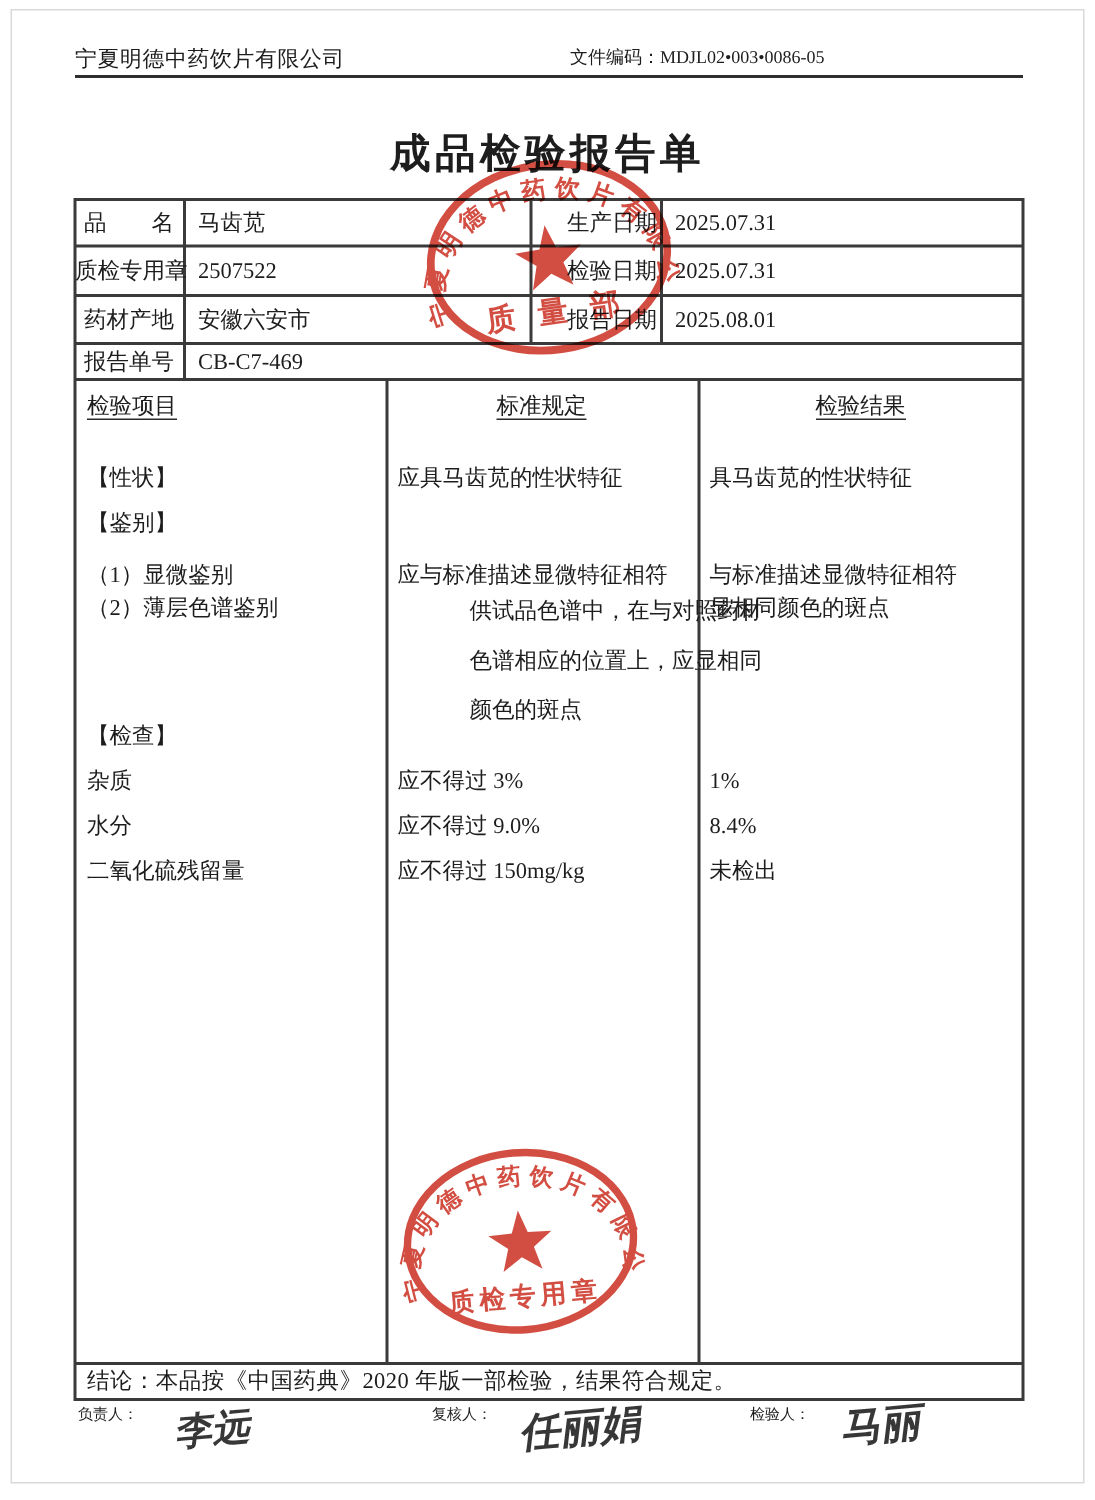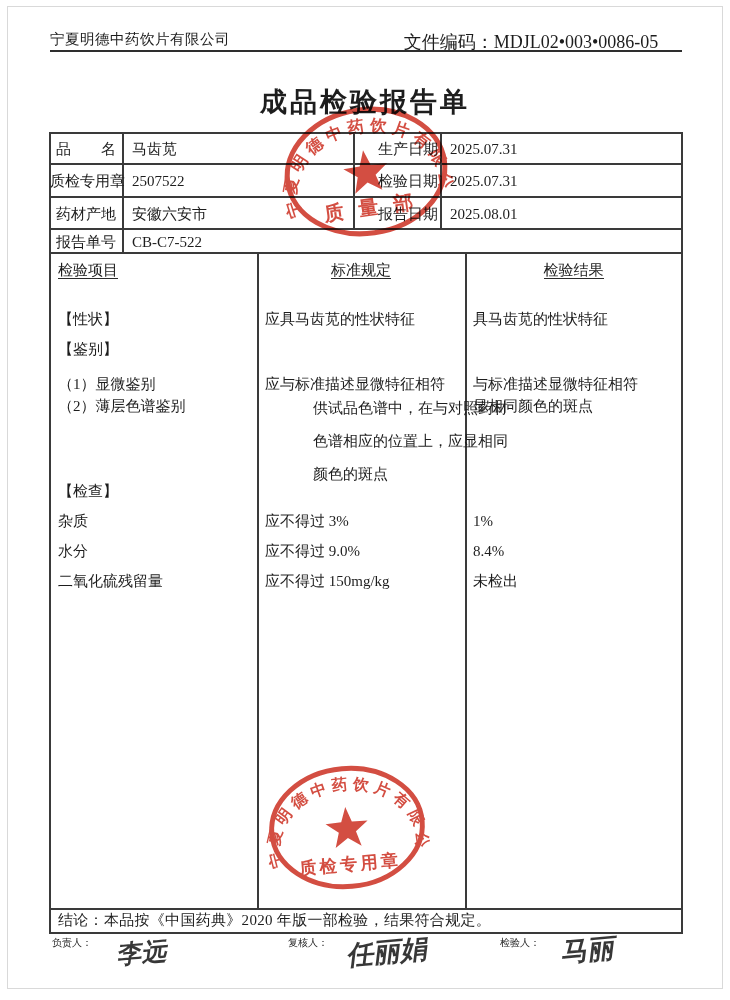--- a/index.html
+++ b/index.html
@@ -2,21 +2,21 @@
 <html><head>
 <meta charset="utf-8">
 <style>
   html,body{margin:0;padding:0;background:#e9e9e9;}
   .page{position:relative;width:730px;height:1000px;background:#ffffff;overflow:hidden;
         font-family:"Liberation Serif","DejaVu Serif",serif;color:#1d1d1d;}
   .abs{position:absolute;}
   .scan-frame{left:7px;top:6px;width:714px;height:981px;border:1px solid #d9d9d9;}
   
   .company{left:50px;top:30px;font-size:14.5px;letter-spacing:.5px;}
-  .doccode{left:380px;top:30px;width:302px;text-align:center;font-size:18px;}
+  .doccode{left:380px;top:30px;width:302px;text-align:left;font-size:12px;}
   .header-rule{left:50px;top:50px;width:632px;height:2px;background:#2e2e2e;}
   .title{left:0;top:84px;width:730px;text-align:center;font-size:27px;font-weight:bold;letter-spacing:3px;}
   
   .outer{left:49px;top:132px;width:634px;height:802px;border:2px solid #3a3a3a;box-sizing:border-box;}
   .hline{height:1.5px;background:#3a3a3a;}
   .vline{width:1.5px;background:#3a3a3a;}
   
   .cell{font-size:15px;line-height:18px;white-space:nowrap;}
   .lbl{width:72px;text-align:center;left:50px;}
   .val{left:132px;}
@@ -67,21 +67,21 @@
   <div class="abs cell val" style="top:172px;">2507522</div>
   <div class="abs cell lbl2" style="top:172px;">检验日期</div>
   <div class="abs cell val2" style="top:172px;">2025.07.31</div>
 
   <div class="abs cell lbl" style="top:205px;">药材产地</div>
   <div class="abs cell val" style="top:205px;">安徽六安市</div>
   <div class="abs cell lbl2" style="top:205px;">报告日期</div>
   <div class="abs cell val2" style="top:205px;">2025.08.01</div>
 
   <div class="abs cell lbl" style="top:233px;">报告单号</div>
-  <div class="abs cell val" style="top:233px;">CB-C7-522</div>
+  <div class="abs cell val" style="top:233px;">CB-C7-469</div>
 
   <div class="abs th" style="left:58px;top:261px;"><span>检验项目</span></div>
   <div class="abs th" style="left:257px;top:261px;width:208px;text-align:center;"><span>标准规定</span></div>
   <div class="abs th" style="left:465px;top:261px;width:217px;text-align:center;"><span>检验结果</span></div>
 
   <div class="abs cell" style="left:58px;top:310px;">【性状】</div>
   <div class="abs cell" style="left:265px;top:310px;">应具马齿苋的性状特征</div>
   <div class="abs cell" style="left:473px;top:310px;">具马齿苋的性状特征</div>
 
   <div class="abs cell" style="left:58px;top:340px;text-align:center;">【鉴别】</div>

